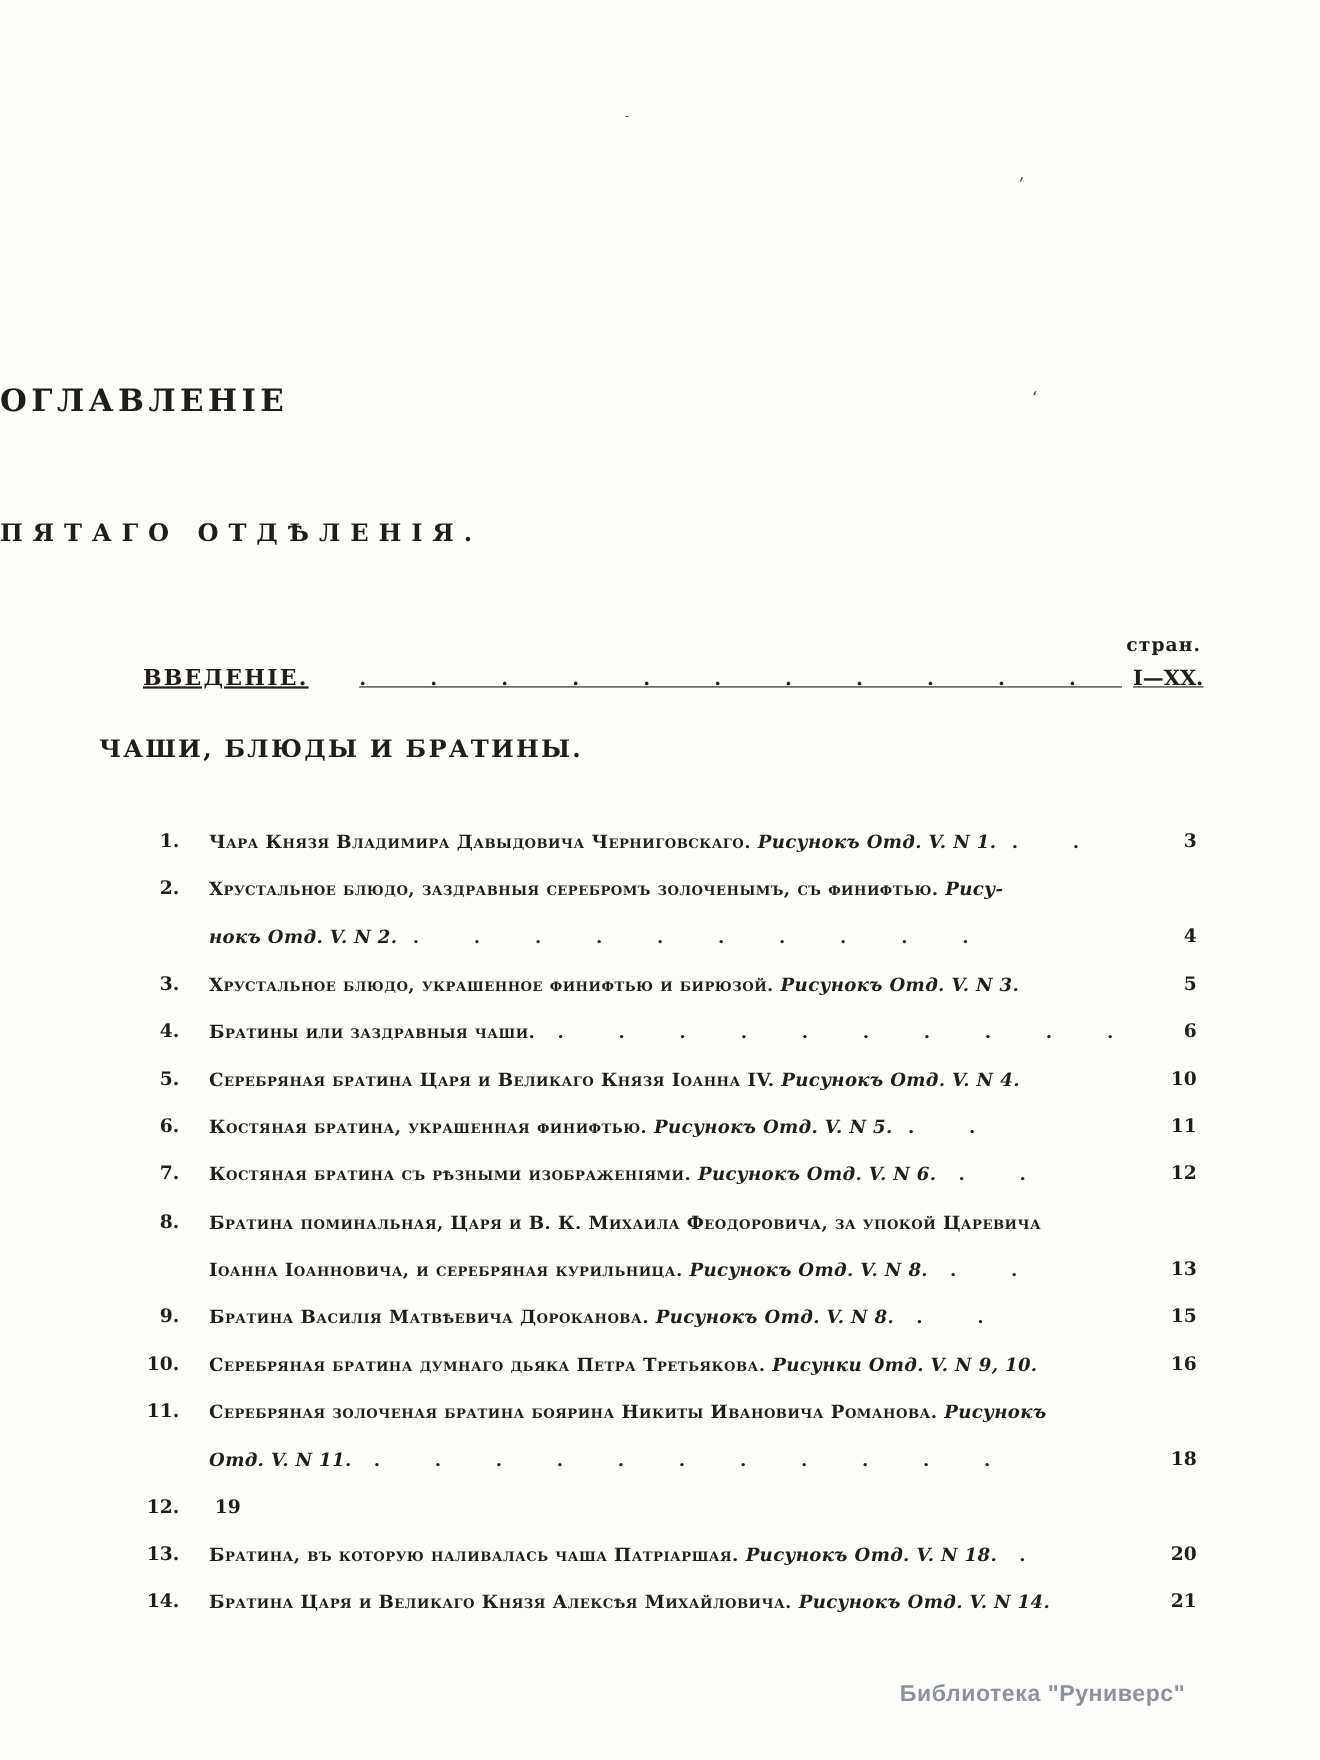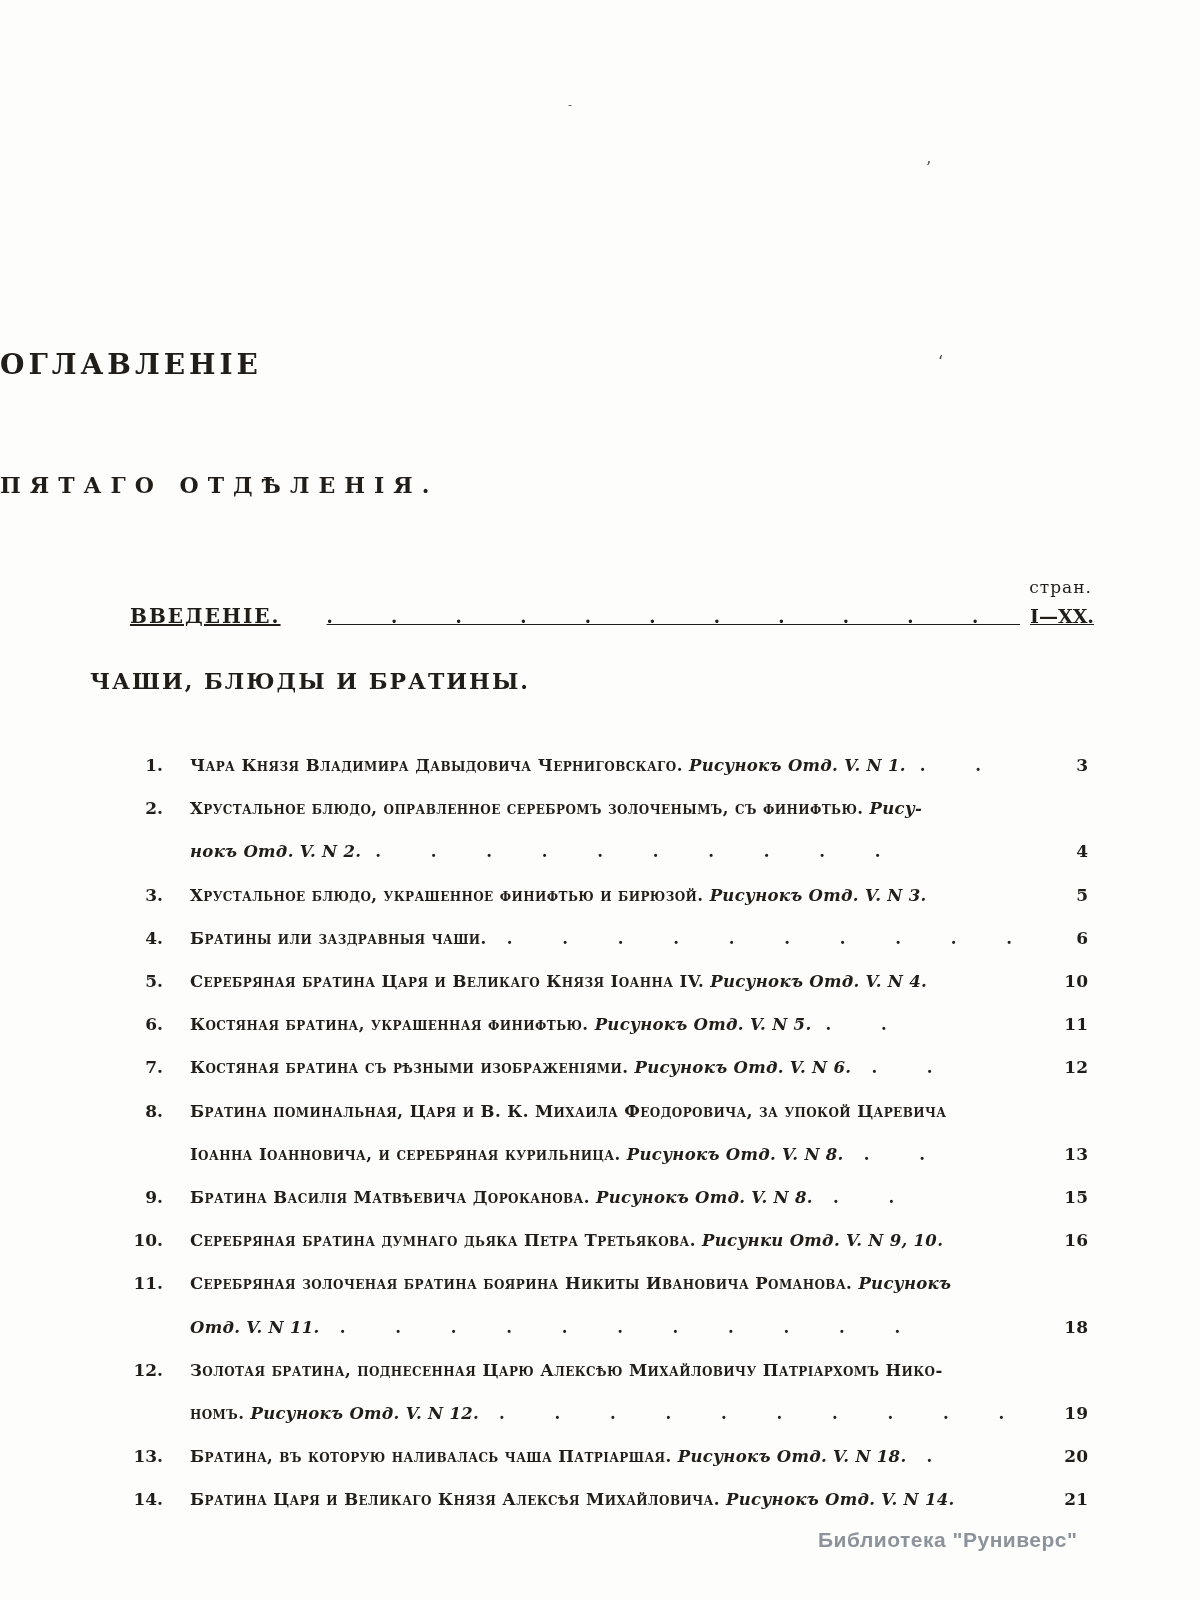--- a/index.html
+++ b/index.html
@@ -34,21 +34,21 @@
     width: 100%;
     font-size: 22px;
     font-weight: 700;
     letter-spacing: 9px;
   }
   .stran {
     position: absolute;
     top: 577px;
     right: 108px;
     font-size: 17px;
-    font-weight: 400;
+    font-weight: 700;
     letter-spacing: 1px;
   }
   .intro-row {
     position: absolute;
     top: 604px;
     left: 130px;
     right: 106px;
     display: flex;
     align-items: baseline;
     font-weight: 700;
@@ -177,21 +177,21 @@
       <div class="entry">
         <div class="num">1.</div>
         <div class="txt">
           <div class="line"><span class="seg-p">Чара Князя Владимира Давыдовича Черниговскаго. </span><span class="seg-i">Рисунокъ Отд. V. N 1.</span><span class="seg-d">. .</span></div>
         </div>
         <div class="page">3</div>
       </div>
       <div class="entry">
         <div class="num">2.</div>
         <div class="txt">
-          <div class="line"><span class="seg-p">Хрустальное блюдо, оправленное серебромъ золоченымъ, съ финифтью. </span><span class="seg-i">Рису-</span></div>
+          <div class="line"><span class="seg-p">Хрустальное блюдо, заздравныя серебромъ золоченымъ, съ финифтью. </span><span class="seg-i">Рису-</span></div>
           <div class="line"><span class="seg-i">нокъ Отд. V. N 2.</span><span class="seg-d">. . . . . . . . . .</span></div>
         </div>
         <div class="page">4</div>
       </div>
       <div class="entry">
         <div class="num">3.</div>
         <div class="txt">
           <div class="line"><span class="seg-p">Хрустальное блюдо, украшенное финифтью и бирюзой. </span><span class="seg-i">Рисунокъ Отд. V. N 3.</span></div>
         </div>
         <div class="page">5</div>
@@ -249,24 +249,20 @@
       <div class="entry">
         <div class="num">11.</div>
         <div class="txt">
           <div class="line"><span class="seg-p">Серебряная золоченая братина боярина Никиты Ивановича Романова. </span><span class="seg-i">Рисунокъ</span></div>
           <div class="line"><span class="seg-i">Отд. V. N 11. </span><span class="seg-d">. . . . . . . . . . .</span></div>
         </div>
         <div class="page">18</div>
       </div>
       <div class="entry">
         <div class="num">12.</div>
-        <div class="txt">
-          <div class="line"><span class="seg-p">Золотая братина, поднесенная Царю Алексѣю Михайловичу Патріархомъ Нико-</span></div>
-          <div class="line"><span class="seg-p">номъ. </span><span class="seg-i">Рисунокъ Отд. V. N 12. </span><span class="seg-d">. . . . . . . . . .</span></div>
-        </div>
         <div class="page">19</div>
       </div>
       <div class="entry">
         <div class="num">13.</div>
         <div class="txt">
           <div class="line"><span class="seg-p">Братина, въ которую наливалась чаша Патріаршая. </span><span class="seg-i">Рисунокъ Отд. V. N 18. </span><span class="seg-d">.</span></div>
         </div>
         <div class="page">20</div>
       </div>
       <div class="entry">

